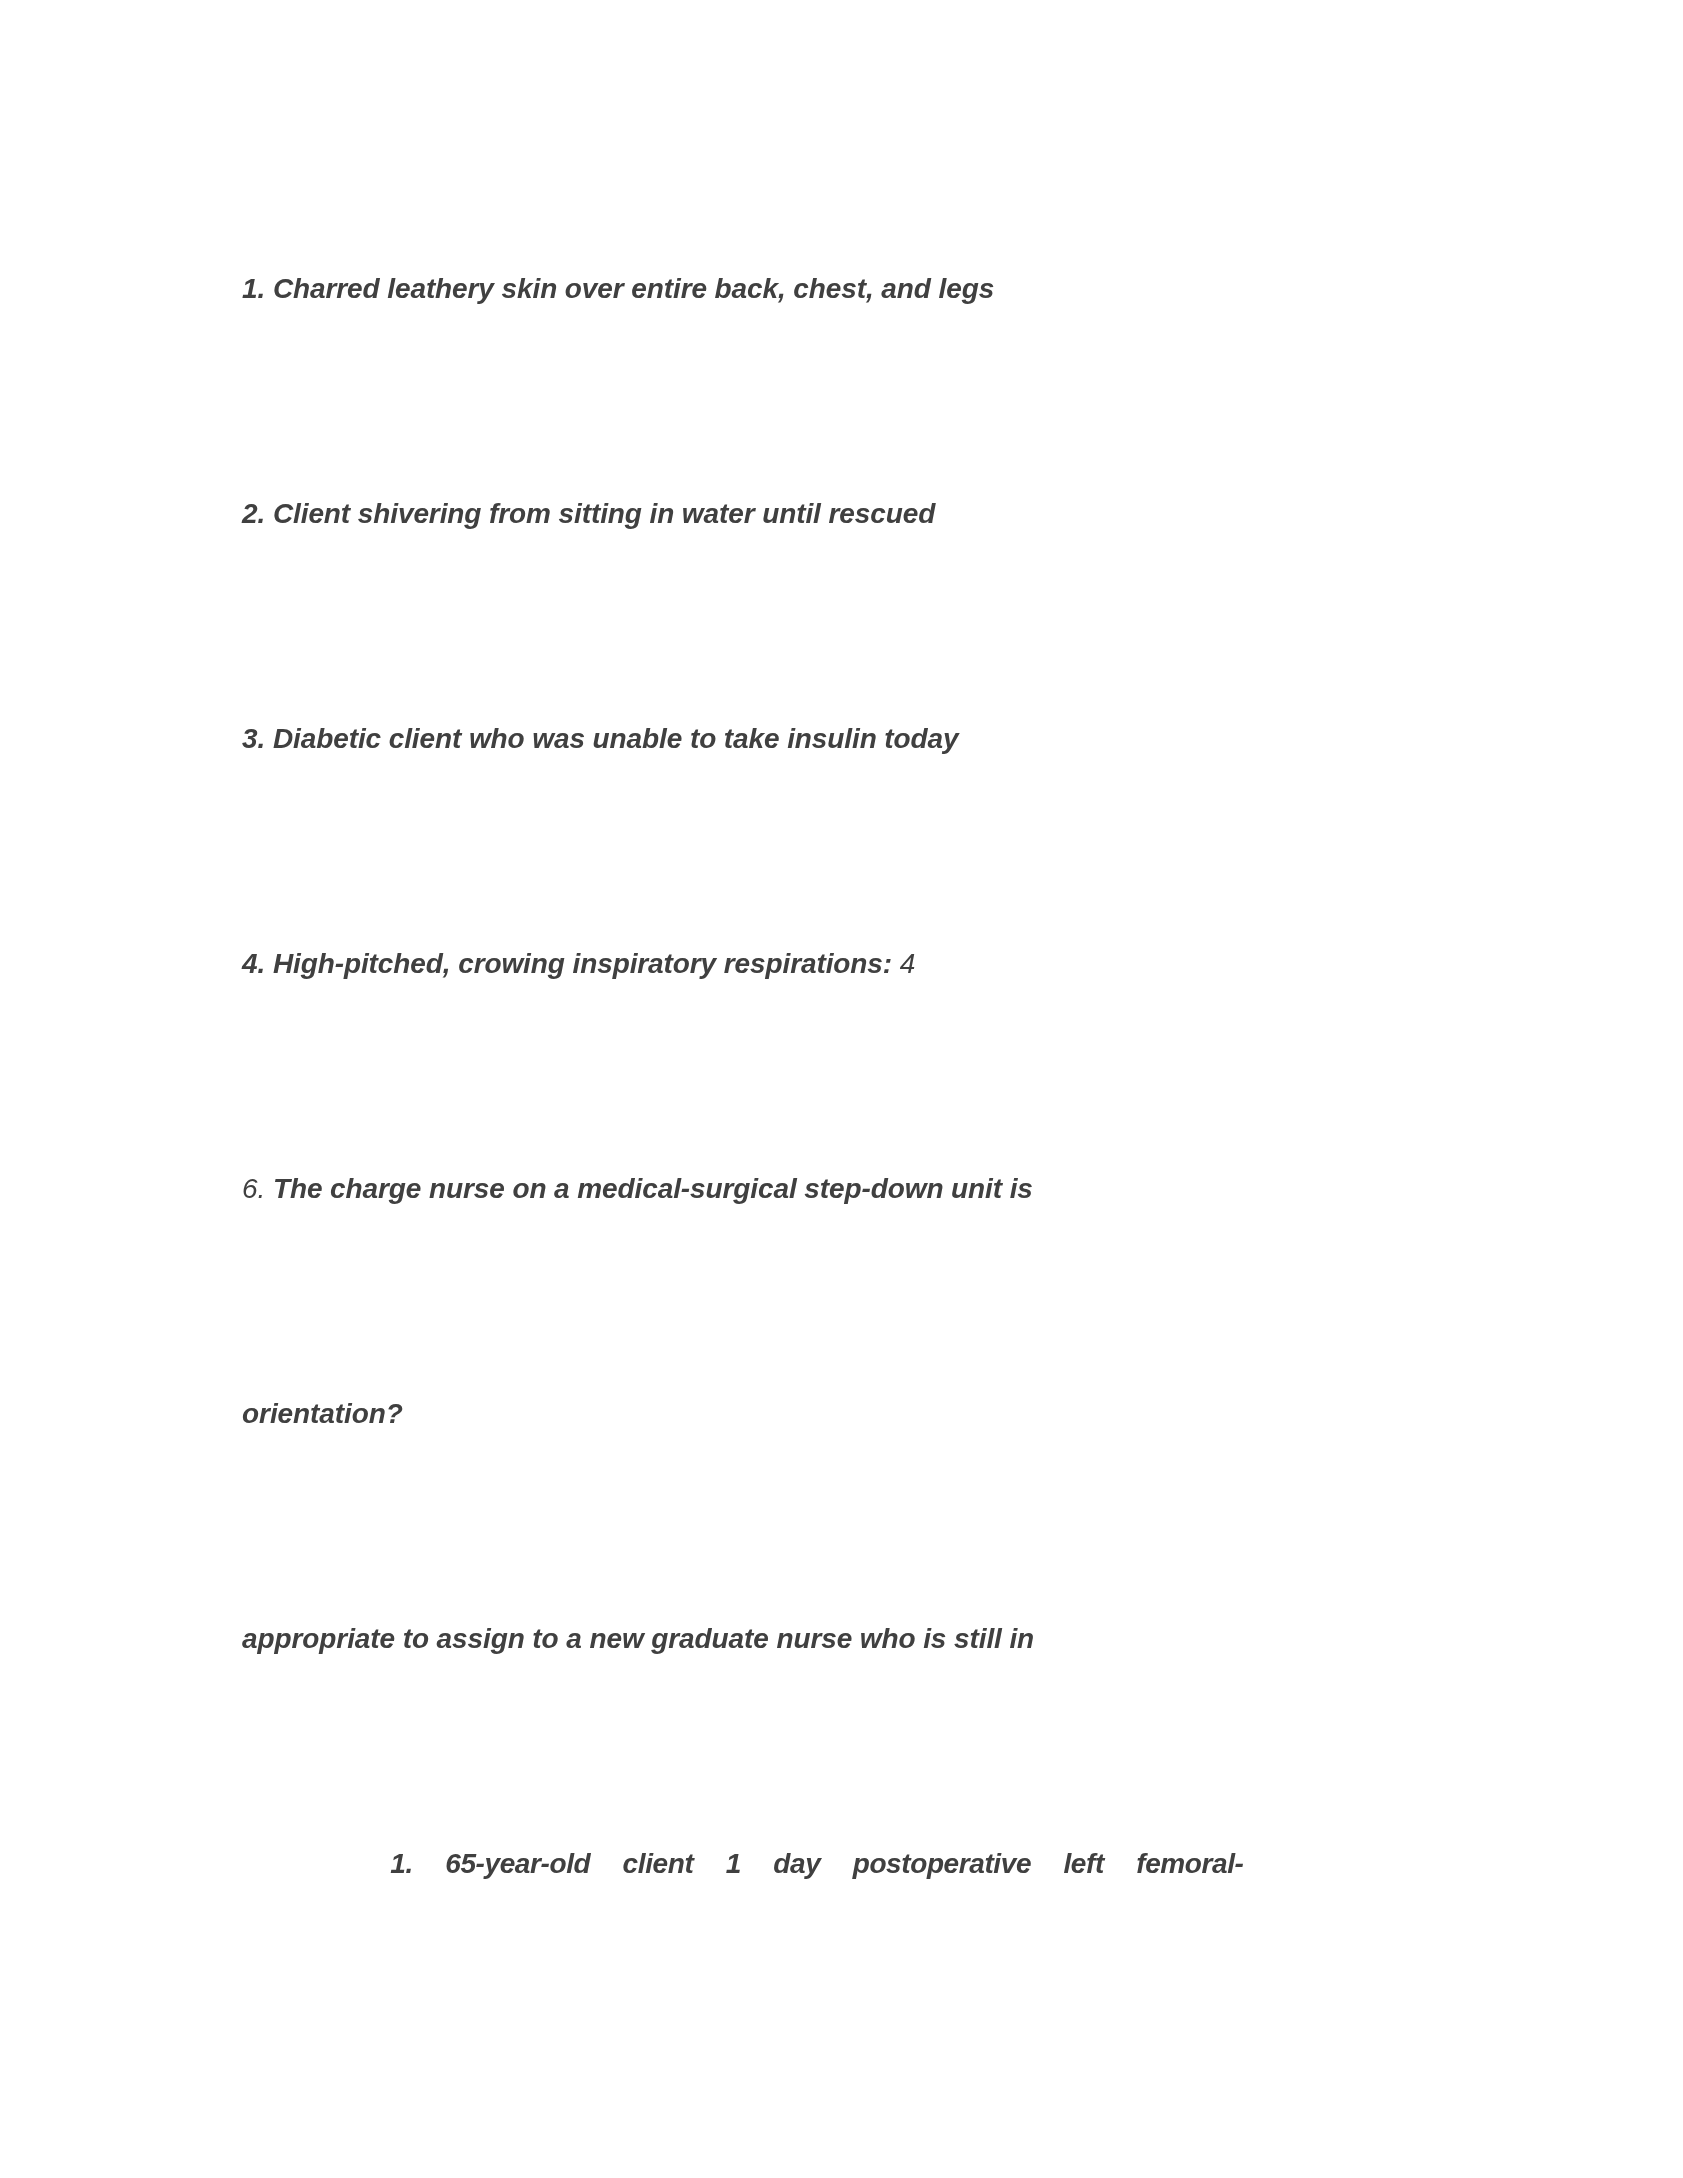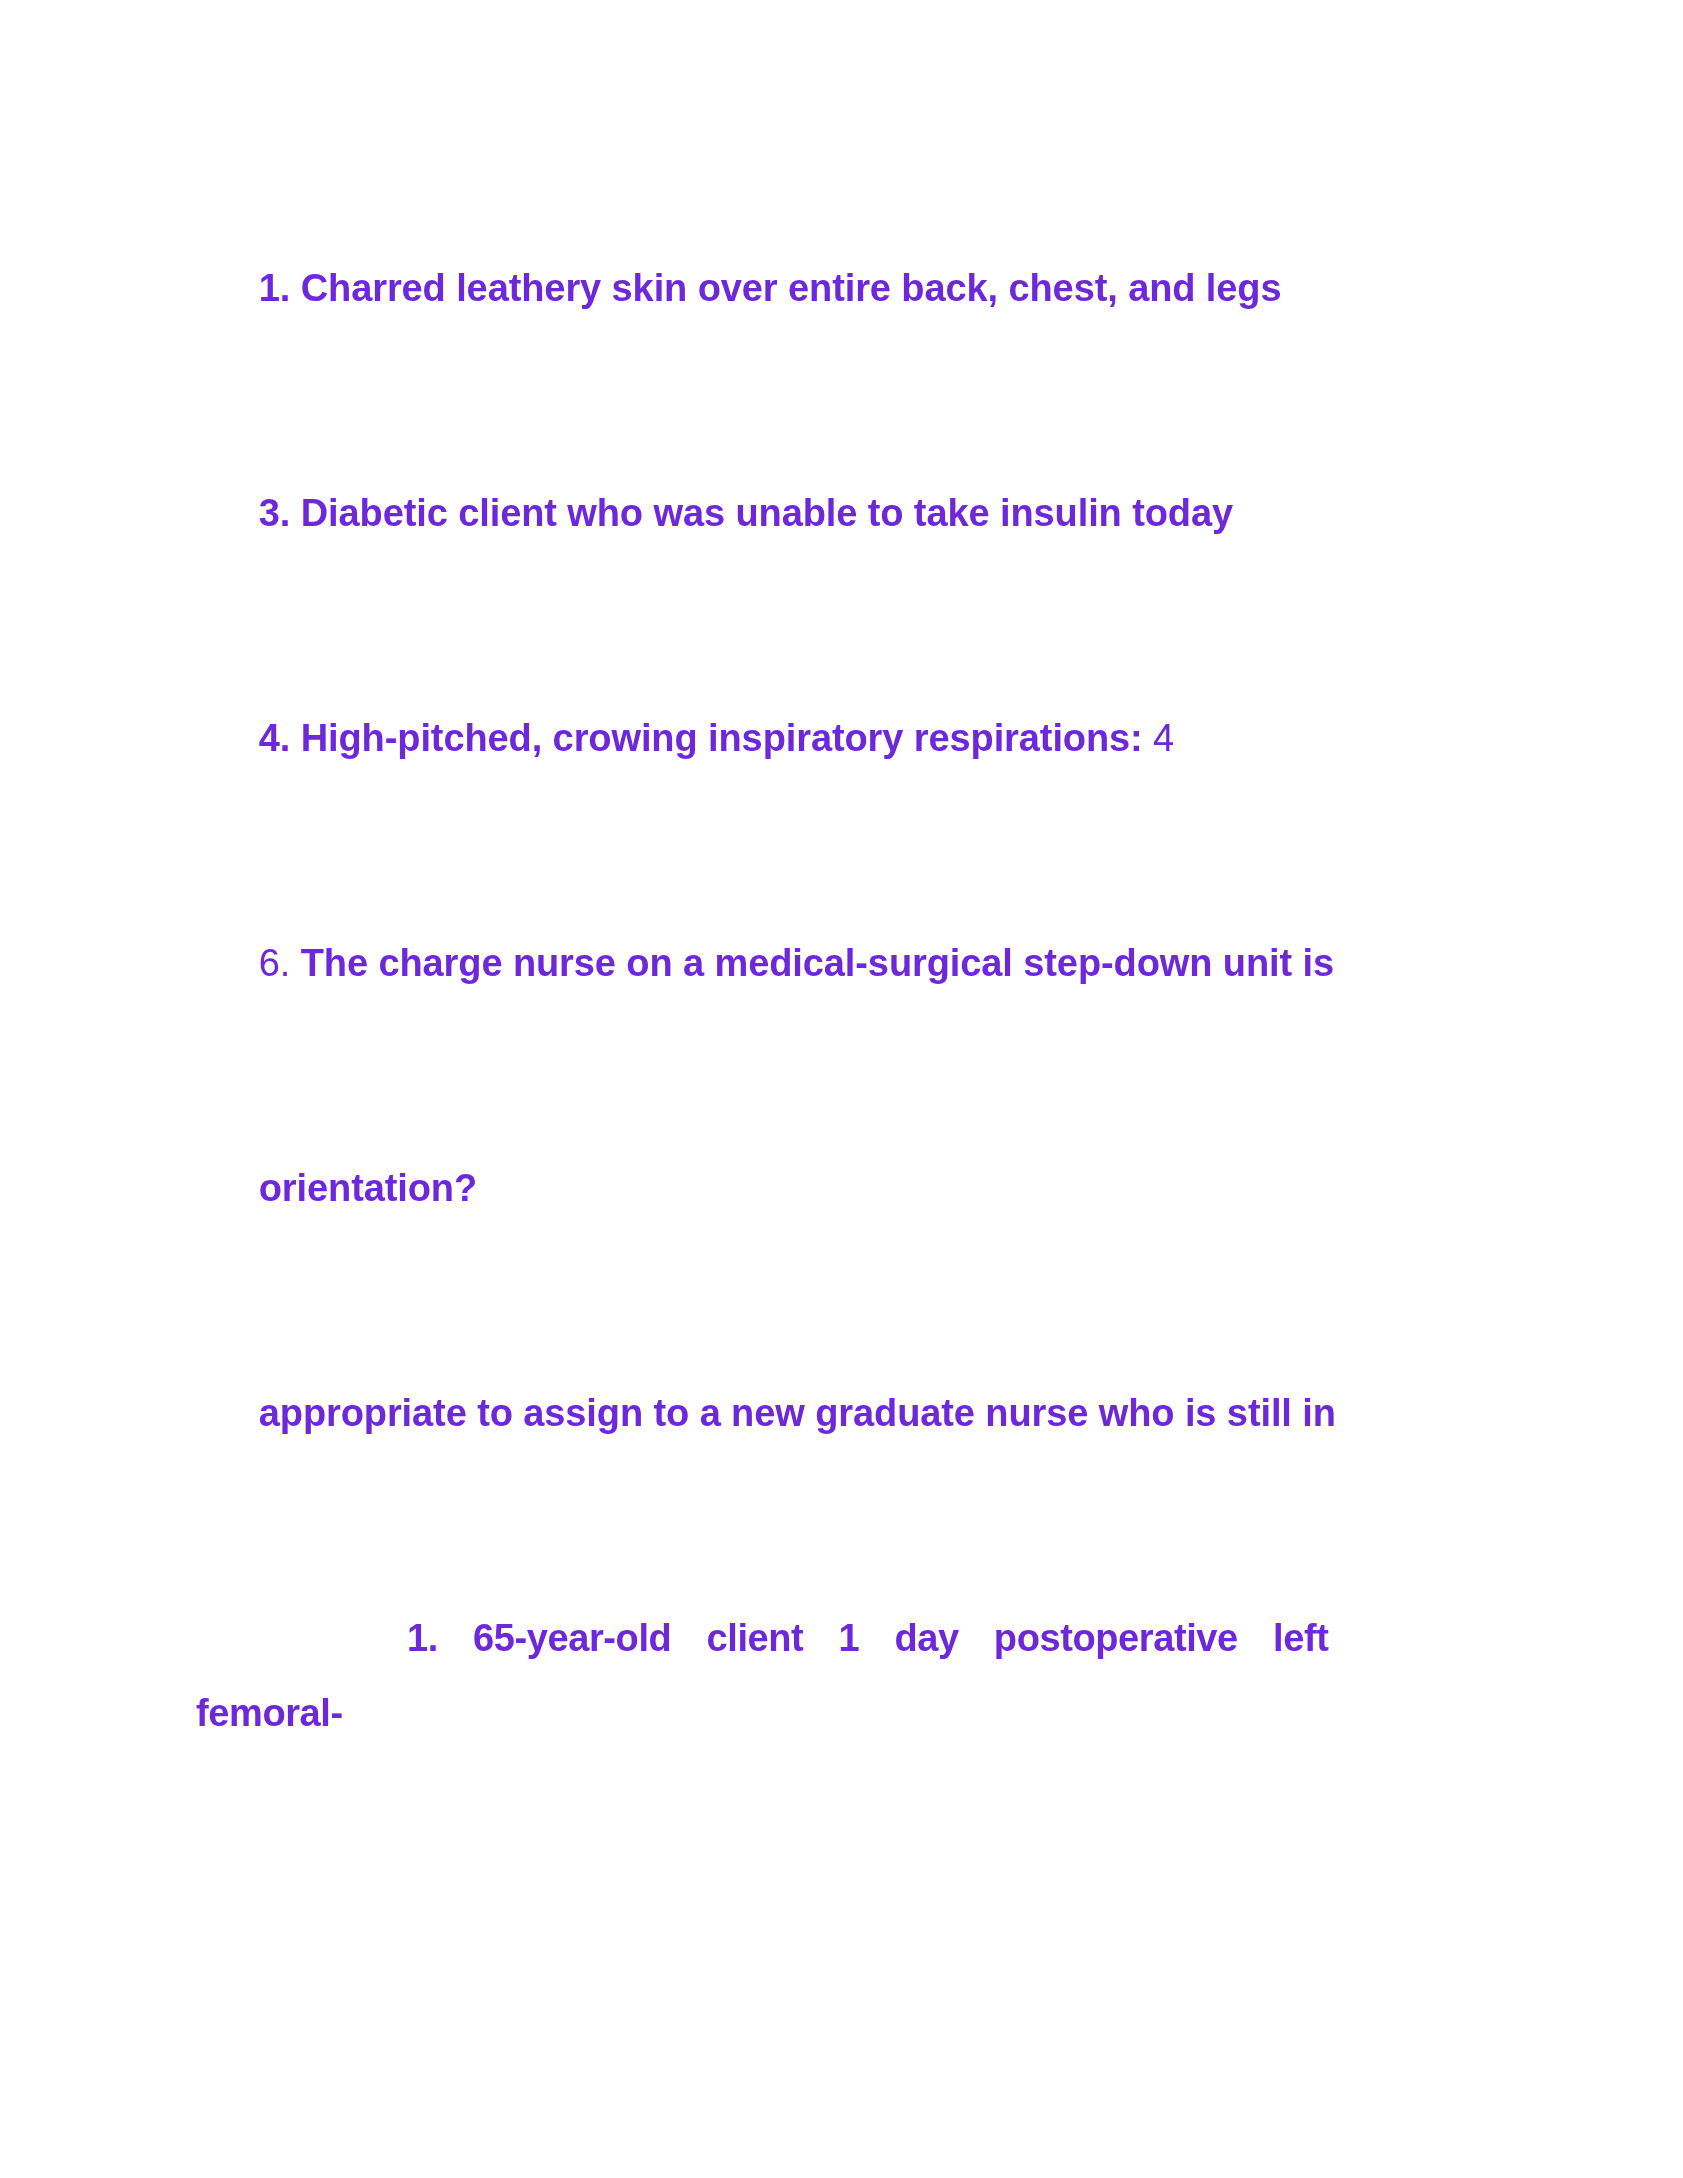--- a/index.html
+++ b/index.html
@@ -20,27 +20,28 @@
     box-sizing: border-box;
     overflow: hidden;
   }
   .content {
     position: absolute;
     left: 196px;
     top: 176px;
     width: 1275px;
   }
   .line {
-    font-size: 38px;
+    font-size: 28px;
     line-height: 75px;
     font-weight: bold;
-    color: #6d28d9;
+    color: #404040;
     letter-spacing: -0.1px;
     white-space: pre-wrap;
     word-spacing: 0px;
+    font-style: italic;
   }
   
   .just-1 { word-spacing: 25px; }
   .just-0 { word-spacing: 0px; }
   .num-reg {
     font-weight: normal;
   }
   .ans {
     font-weight: normal;
   }
@@ -49,20 +50,23 @@
 </head>
 <body>
 
 <div class="page">
   <div class="content">
 
     <div class="line just-0">
       <span>1. Charred leathery skin over entire back, chest, and legs</span>
     </div>
 
+    <div class="line just-0">
+      <span>2. Client shivering from sitting in water until rescued</span>
+    </div>
 
     <div class="line just-0">
       <span>3. Diabetic client who was unable to take insulin today</span>
     </div>
 
     <div class="line just-0">
       <span>4. High-pitched, crowing inspiratory respirations:</span><span class="ans">&nbsp;4</span>
     </div>
 
     <div class="line just-0">

